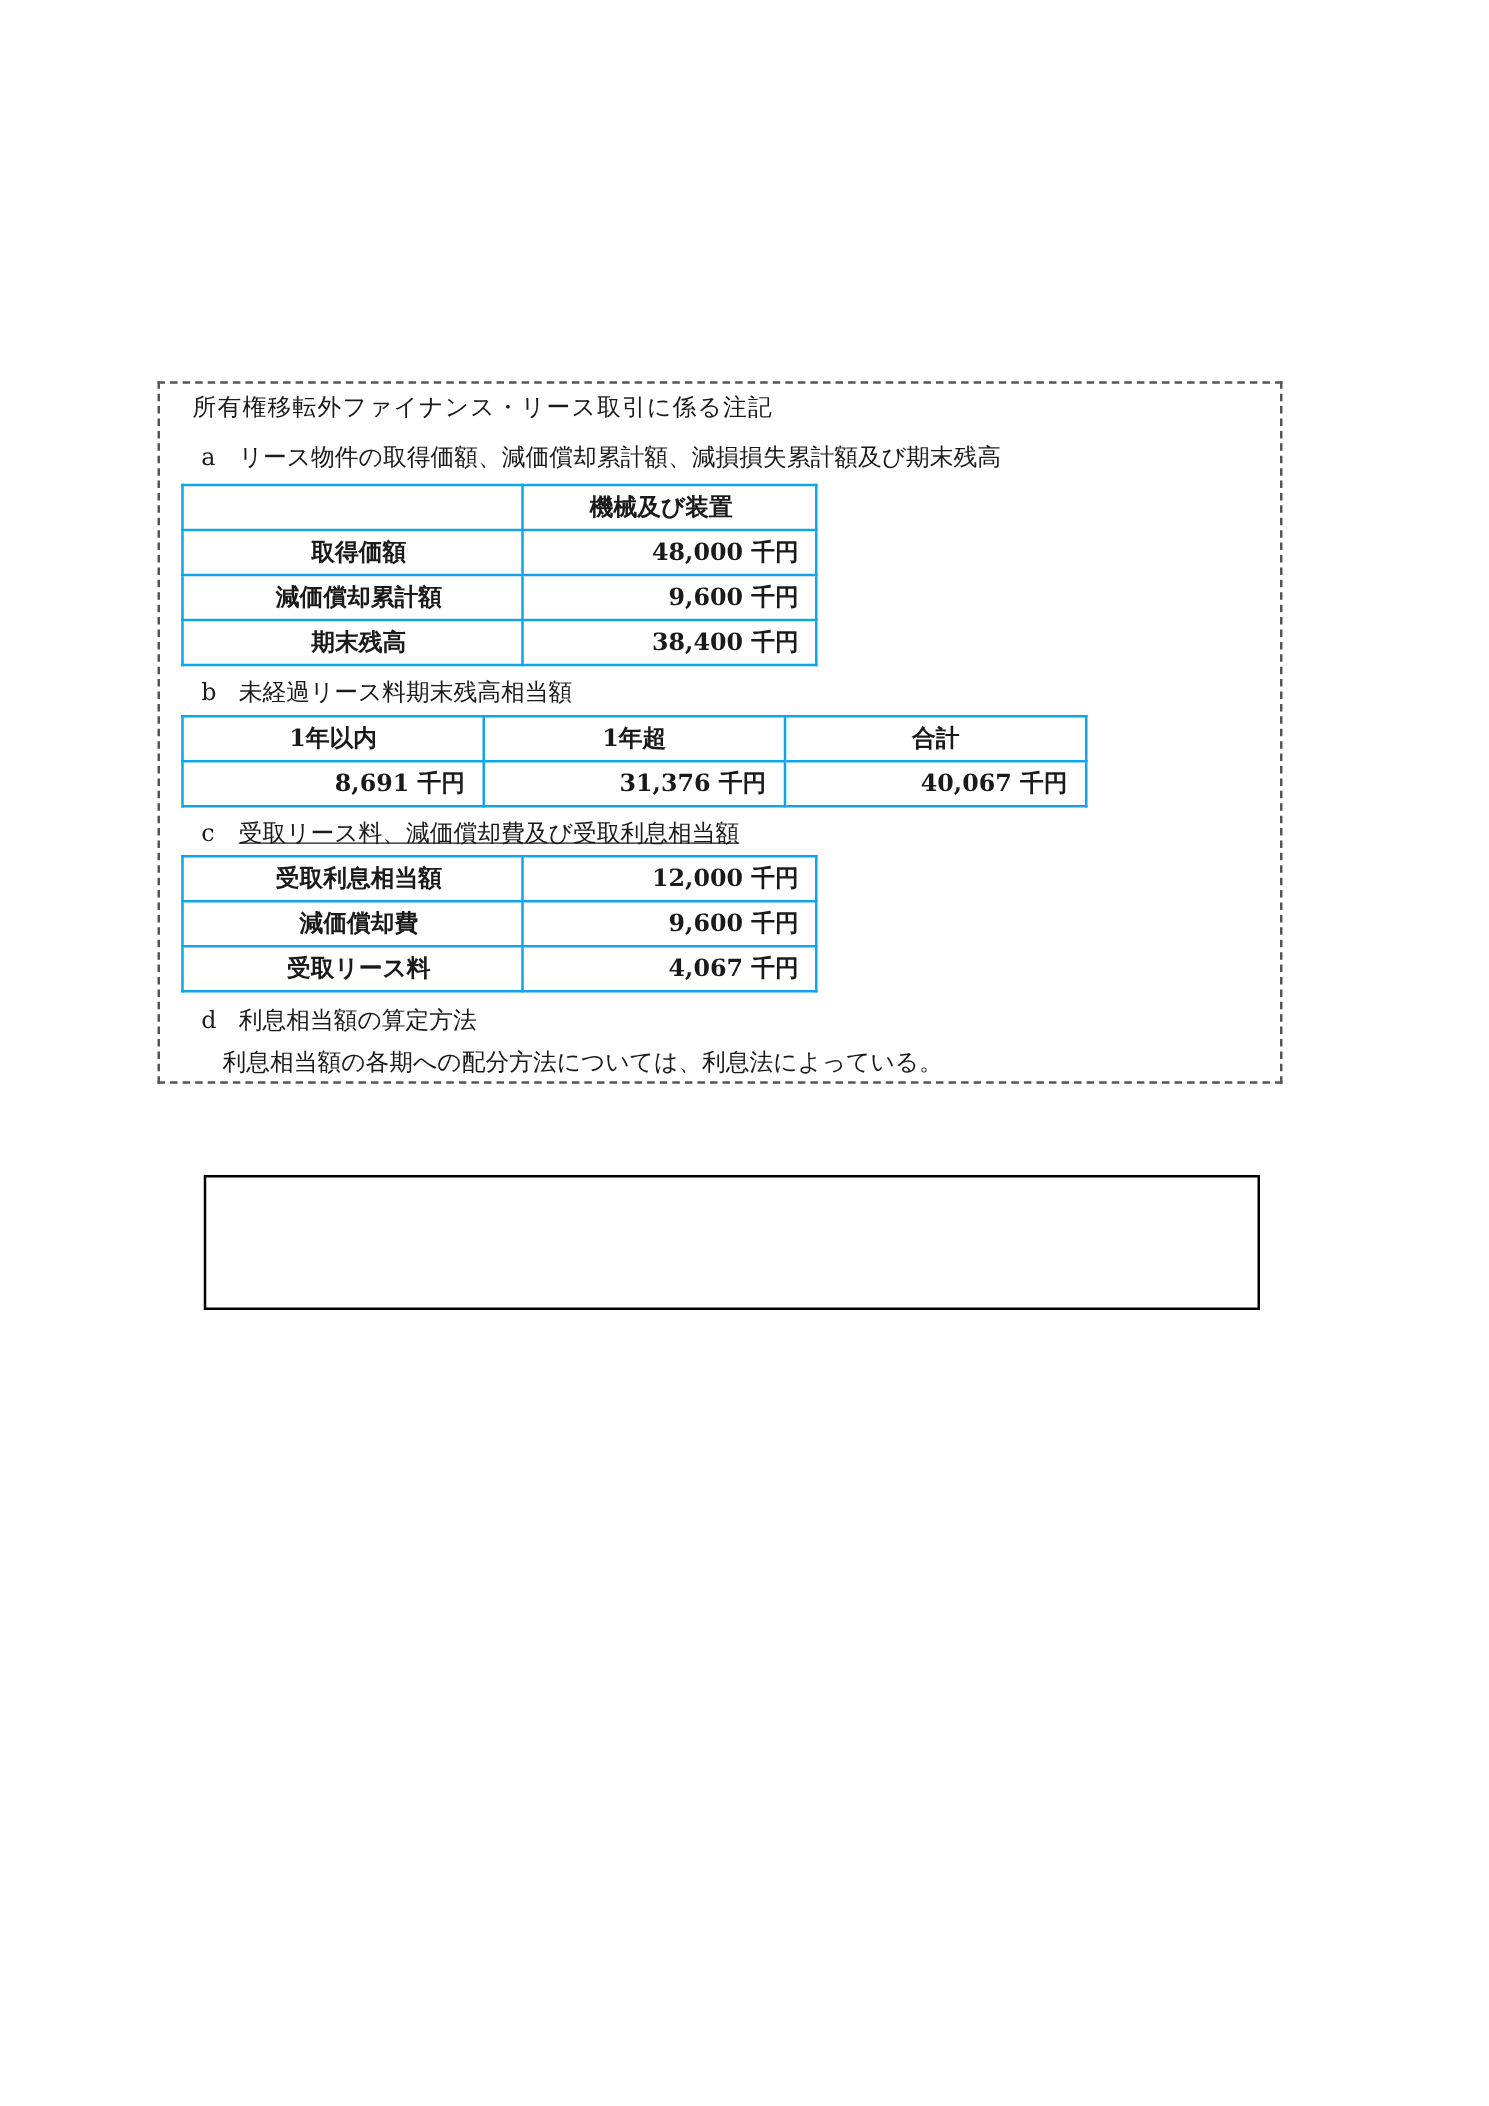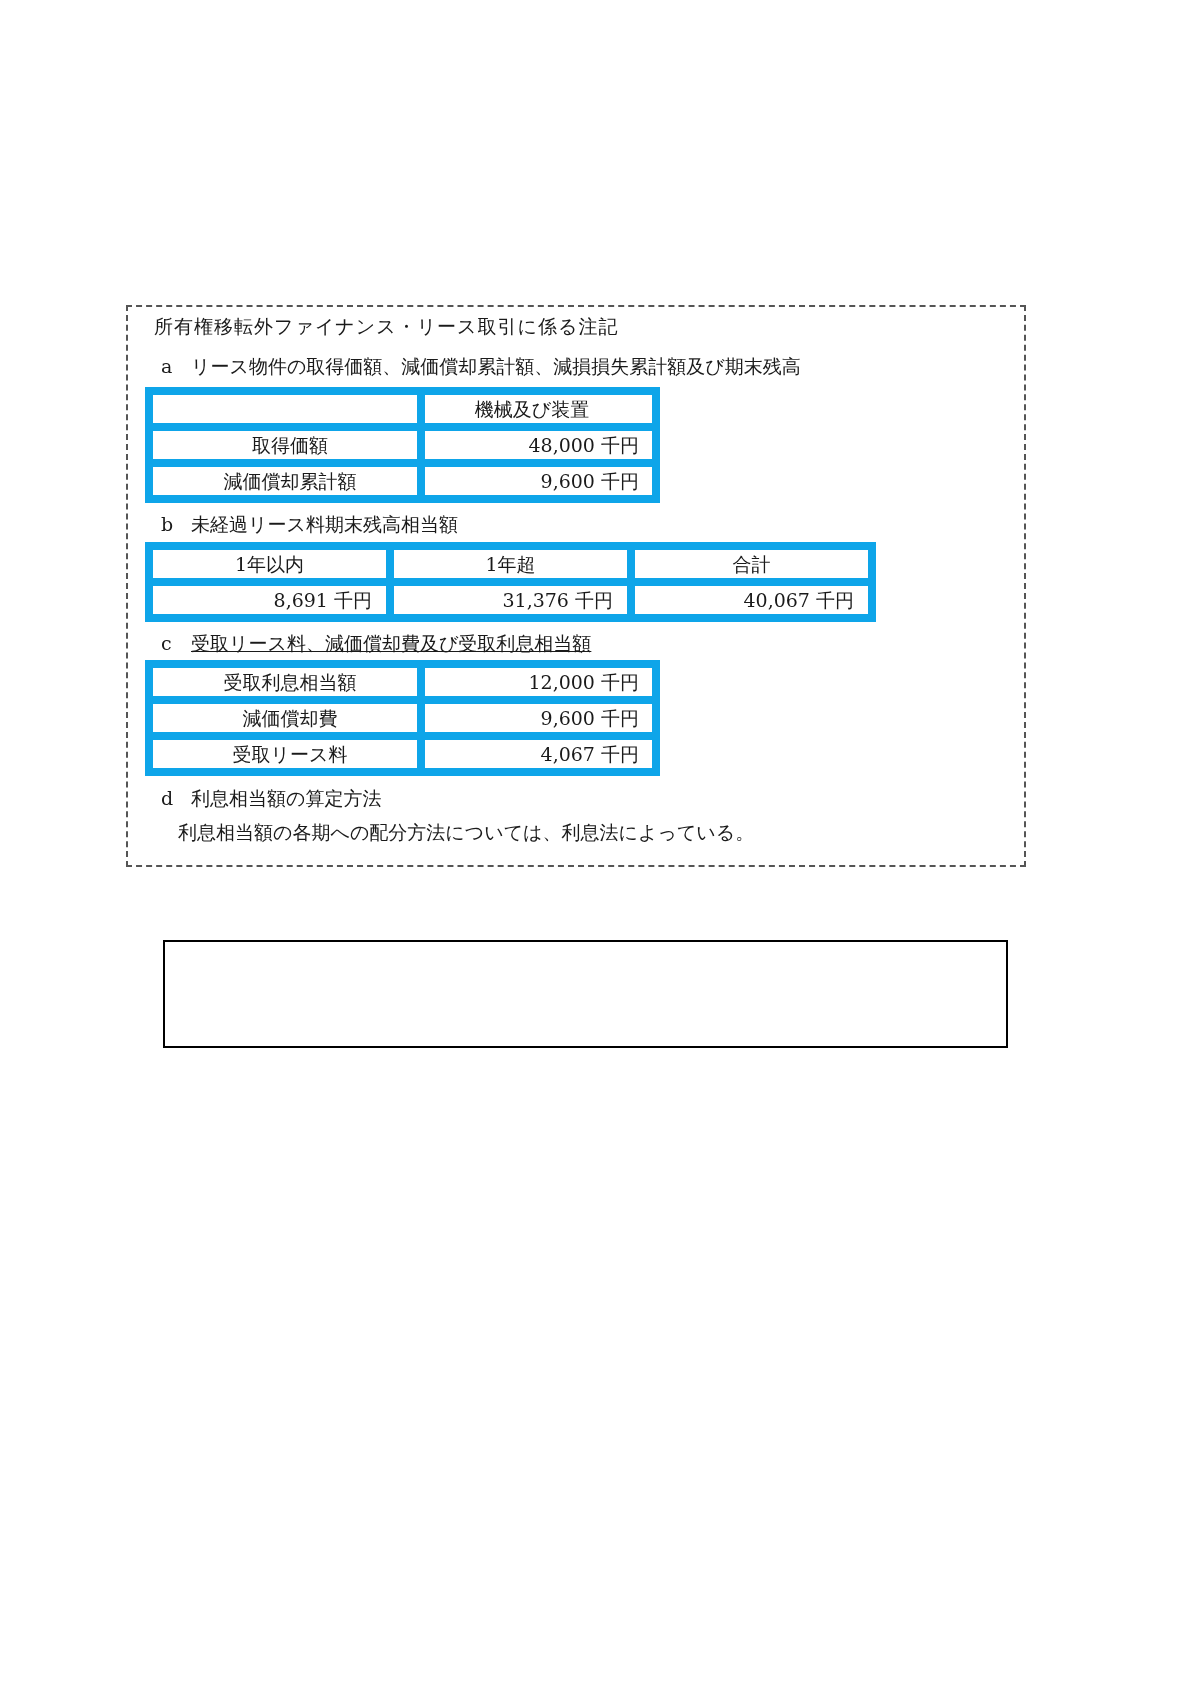--- a/index.html
+++ b/index.html
@@ -33,23 +33,23 @@
 
   table {
     border-collapse: collapse;
     margin-left: 17px;
     font-size: 19px;
   }
   .tbl-a { margin-top: 8px; }
   .tbl-b { margin-top: 5px; }
   .tbl-c { margin-top: 4px; }
   td, th {
-    border: 8px solid #0ea5e9;
+    border: 2px solid #0ea5e9;
     height: 36px;
-    font-weight: normal;
+    font-weight: bold;
     padding: 0;
     vertical-align: middle;
   }
   .col-label { width: 272px; text-align: center; padding-left: 10px; }
   .col-value { width: 235px; text-align: right; padding-right: 13px; }
   .col-third { width: 241px; }
   .cell-center { text-align: center; }
   .cell-num { text-align: right; padding-right: 14px; }
 
   
@@ -96,20 +96,24 @@
         <td class="col-value cell-center">機械及び装置</td>
       </tr>
       <tr>
         <td class="col-label">取得価額</td>
         <td class="col-value">48,000 千円</td>
       </tr>
       <tr>
         <td class="col-label">減価償却累計額</td>
         <td class="col-value">9,600 千円</td>
       </tr>
+      <tr>
+        <td class="col-label">期末残高</td>
+        <td class="col-value">38,400 千円</td>
+      </tr>
     </tbody>
       </table>
 
     <div class="sec-heading sec-b">
       <span class="sec-letter">b</span><span>未経過リース料期末残高相当額</span>
     </div>
 
     <table class="tbl-b">
       <tbody>
           <tr>

